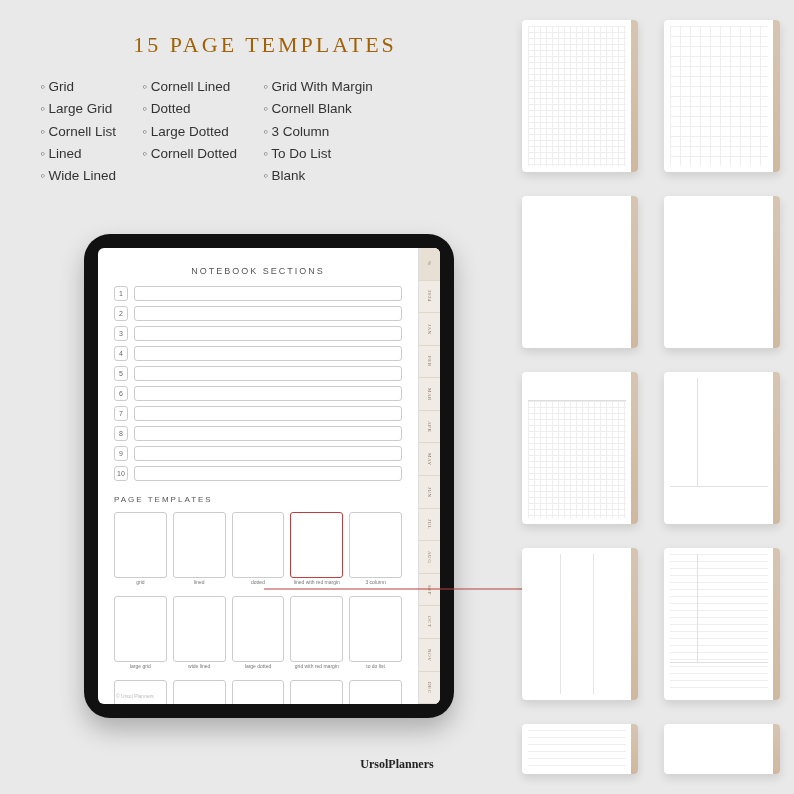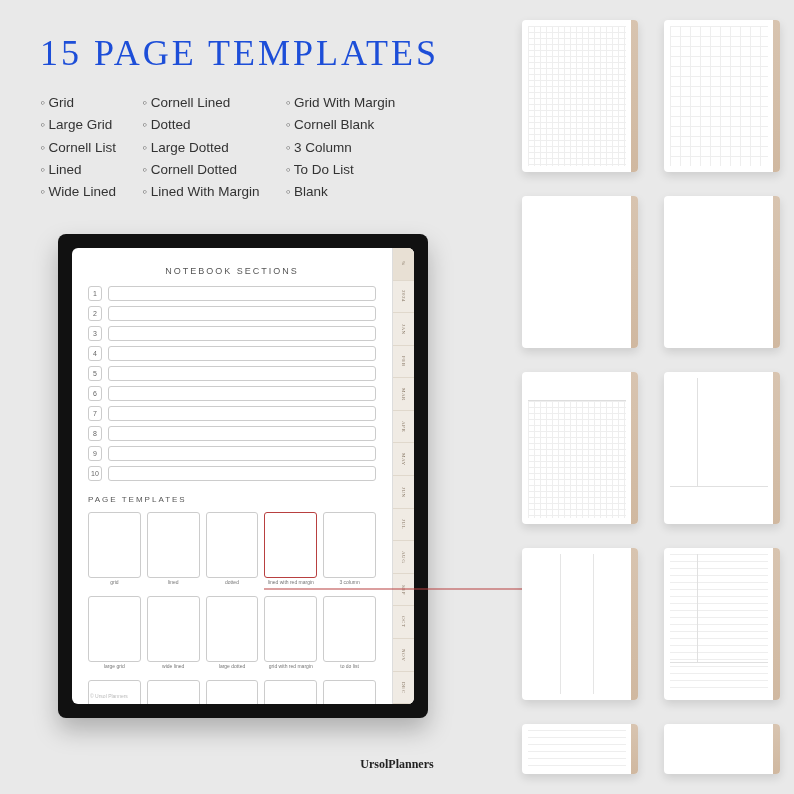--- a/index.html
+++ b/index.html
@@ -11,49 +11,50 @@
     position: relative;
     overflow: hidden;
   }
   .content-area {
     position: absolute;
     left: 40px;
     top: 32px;
     width: 450px;
   }
   .main-heading {
-    font-size: 36px;
+    font-size: 22px;
     letter-spacing: 3px;
-    color: #1d4ed8;
+    color: #a16207;
     font-weight: 400;
     margin-bottom: 18px;
+    text-align: center;
   }
   .template-columns {
     display: flex;
     gap: 26px;
     font-family: -apple-system, "Helvetica Neue", Arial, sans-serif;
     font-size: 13.5px;
     color: #333;
     line-height: 1.65;
   }
   .template-columns ul { list-style: none; }
   .template-columns li::before {
     content: "◦ ";
     color: #666;
   }
 
   
   .ipad {
     position: absolute;
-    left: 58px;
+    left: 84px;
     top: 234px;
     width: 370px;
     height: 484px;
     background: #111;
-    border-radius: 8px;
+    border-radius: 26px;
     padding: 14px;
     box-shadow: 0 12px 24px rgba(0,0,0,0.25);
   }
   .ipad-screen {
     width: 100%;
     height: 100%;
     background: #fff;
     border-radius: 6px;
     position: relative;
     overflow: hidden;
@@ -244,21 +245,20 @@
       <li>Large Grid</li>
       <li>Cornell List</li>
       <li>Lined</li>
       <li>Wide Lined</li>
     </ul>
     <ul>
       <li>Cornell Lined</li>
       <li>Dotted</li>
       <li>Large Dotted</li>
       <li>Cornell Dotted</li>
-      <li>Lined With Margin</li>
     </ul>
     <ul>
       <li>Grid With Margin</li>
       <li>Cornell Blank</li>
       <li>3 Column</li>
       <li>To Do List</li>
       <li>Blank</li>
     </ul>
   </div>
 </div>

